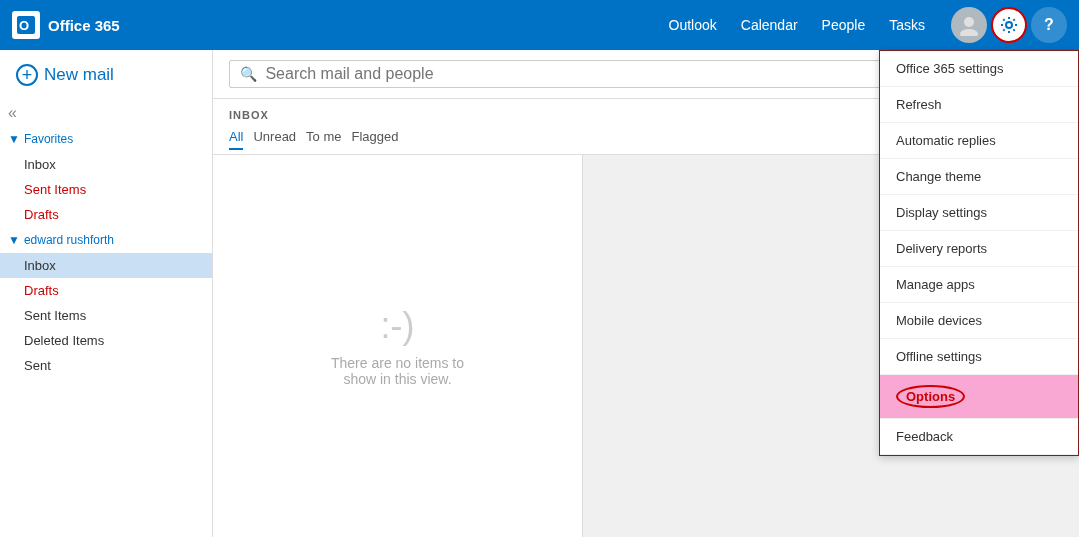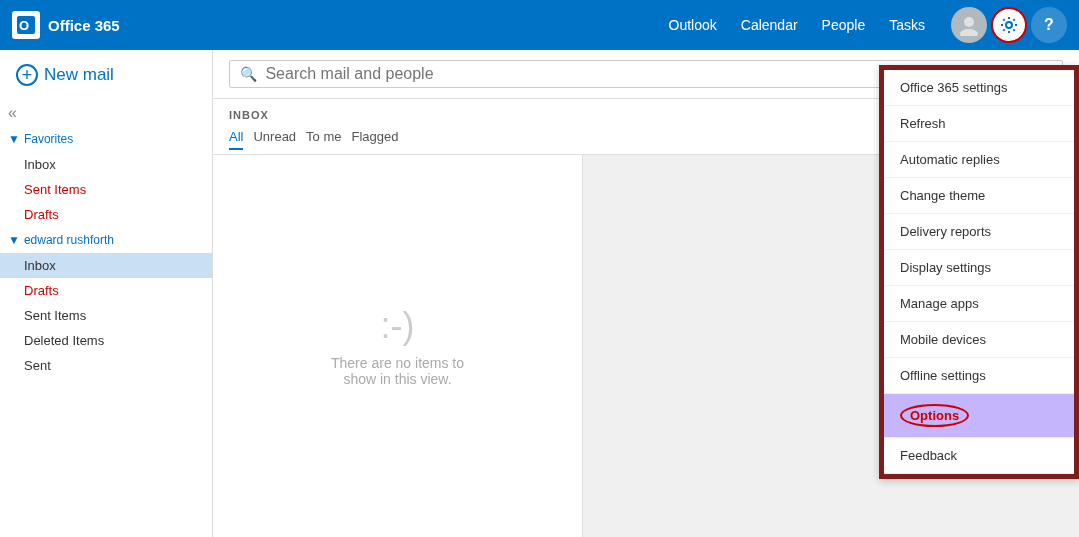--- a/index.html
+++ b/index.html
@@ -257,37 +257,37 @@
     
     .middle-panels {
       display: flex;
       flex: 1;
       overflow: hidden;
     }
 
     
     .dropdown-menu {
       position: absolute;
-      top: 15px;
+      top: 0;
       right: 0;
       width: 200px;
       background: white;
       box-shadow: 0 2px 8px rgba(0,0,0,0.2);
       z-index: 200;
-      border: 5px solid #7f1d1d;
+      border: 1px solid #7f1d1d;
     }
     .dropdown-item {
       padding: 10px 16px;
       font-size: 13px;
       color: #333;
       cursor: pointer;
       border-bottom: 1px solid #f0f0f0;
     }
     .dropdown-item.options-highlighted {
-      background: #c4b5fd;
+      background: #f9a8d4;
       position: relative;
     }
     .options-circle {
       display: inline-block;
       border: 2px solid #c00;
       border-radius: 50%;
       padding: 2px 8px;
       color: #c00;
       font-weight: 600;
     }
@@ -409,22 +409,22 @@
         </div>
       </div>
     </div>
 
     <div class="overlay"></div>
     <div class="dropdown-menu">
       <div class="dropdown-item">Office 365 settings</div>
       <div class="dropdown-item">Refresh</div>
       <div class="dropdown-item">Automatic replies</div>
       <div class="dropdown-item">Change theme</div>
+      <div class="dropdown-item">Display settings</div>
       <div class="dropdown-item">Delivery reports</div>
-      <div class="dropdown-item">Display settings</div>
       <div class="dropdown-item">Manage apps</div>
       <div class="dropdown-item">Mobile devices</div>
       <div class="dropdown-item">Offline settings</div>
       <div class="dropdown-item options-highlighted">
         <span class="options-circle">Options</span>
       </div>
       <div class="dropdown-item">Feedback</div>
     </div>
 
   </div>

